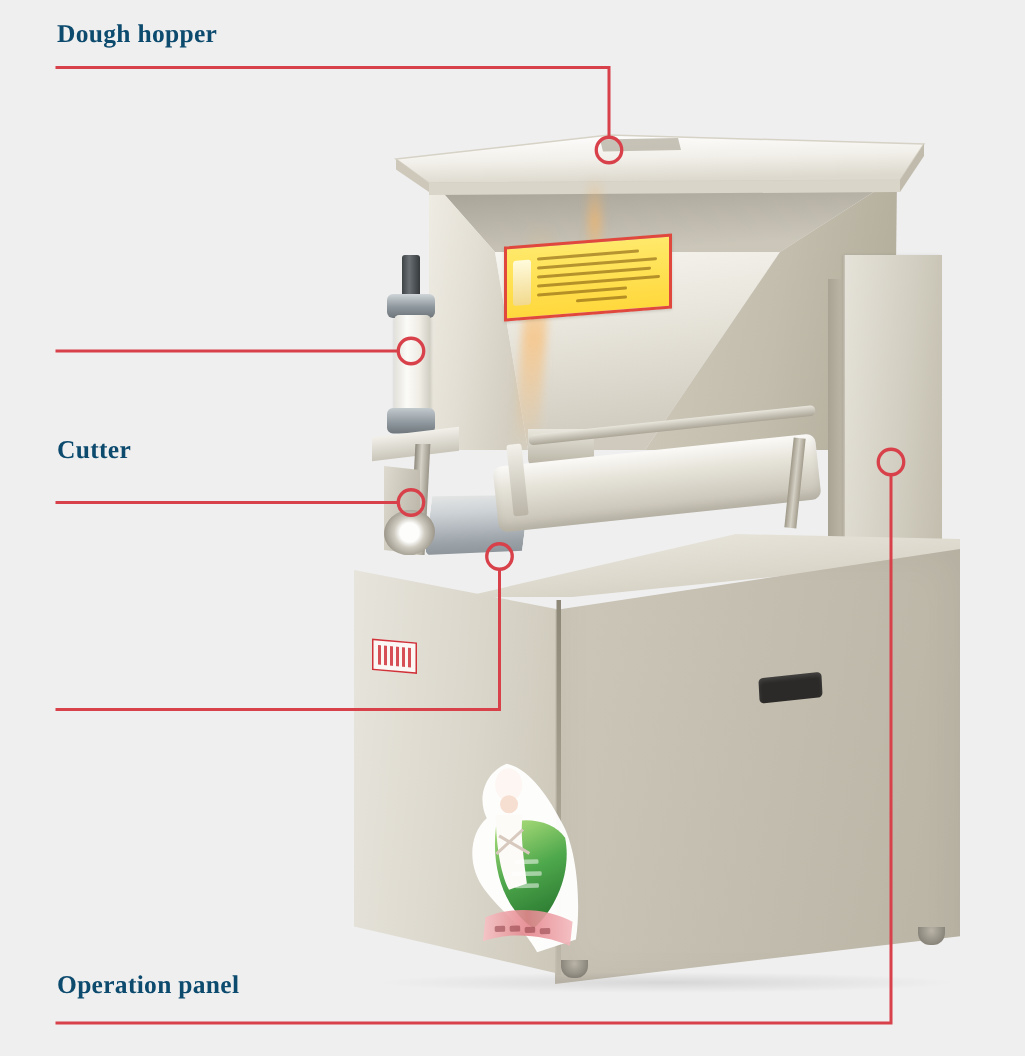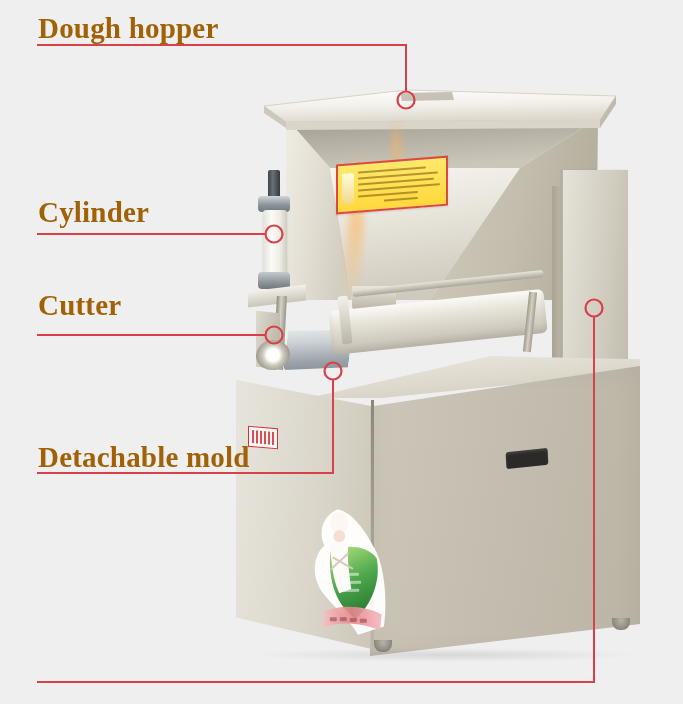--- a/index.html
+++ b/index.html
@@ -15,22 +15,22 @@
     background: #efefef;
     overflow: hidden;
     font-family: "Liberation Serif", "DejaVu Serif", serif;
   }
 
   
   .callout-label {
     position: absolute;
     font-family: "Liberation Serif", "DejaVu Serif", serif;
     font-weight: bold;
-    font-size: 29px;
-    color: #a16207;
+    font-size: 17px;
+    color: #0c4a6e;
     letter-spacing: 0.2px;
     white-space: nowrap;
     line-height: 1;
   }
 
   
   .leader-svg {
     position: absolute;
     left: 0;
     top: 0;
@@ -429,20 +429,19 @@
       <path d="M 38 335 L 265 335" stroke="#d8404a" stroke-width="2" fill="none" stroke-linecap="square"></path>
       <circle cx="274" cy="335" r="8.5" stroke="#d8404a" stroke-width="2.2" fill="none"></circle>
       <path d="M 38 473 L 333 473 L 333 380" stroke="#d8404a" stroke-width="2" fill="none" stroke-linecap="square"></path>
       <circle cx="333" cy="371" r="8.5" stroke="#d8404a" stroke-width="2.2" fill="none"></circle>
       <path d="M 38 682 L 594 682 L 594 317" stroke="#d8404a" stroke-width="2" fill="none" stroke-linecap="square"></path>
       <circle cx="594" cy="308" r="8.5" stroke="#d8404a" stroke-width="2.2" fill="none"></circle>
     </svg>
 
   <div class="callout-label" style="left:38px; top:14px;">Dough hopper</div>
 
-  <div class="callout-label" style="left:38px; top:198px;">Cylinder</div>
 
   <div class="callout-label" style="left:38px; top:291px;">Cutter</div>
 
-  <div class="callout-label" style="left:38px; top:443px;">Detachable mold</div>
-
+
+  <div class="callout-label" style="left:38px; top:648px;">Operation panel</div>
 
 </div>
 
 </body></html>

